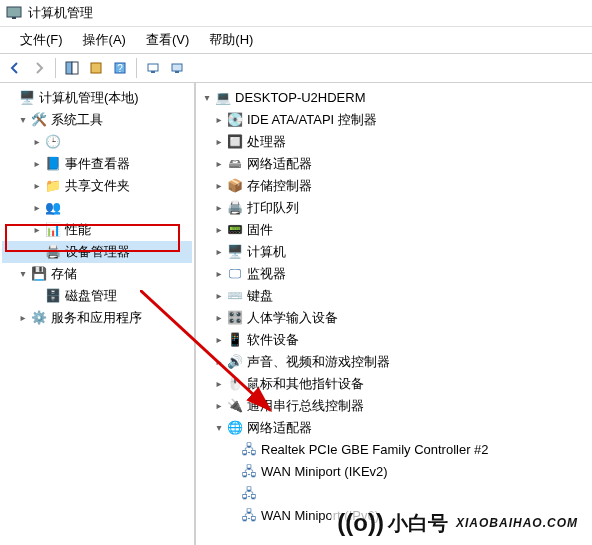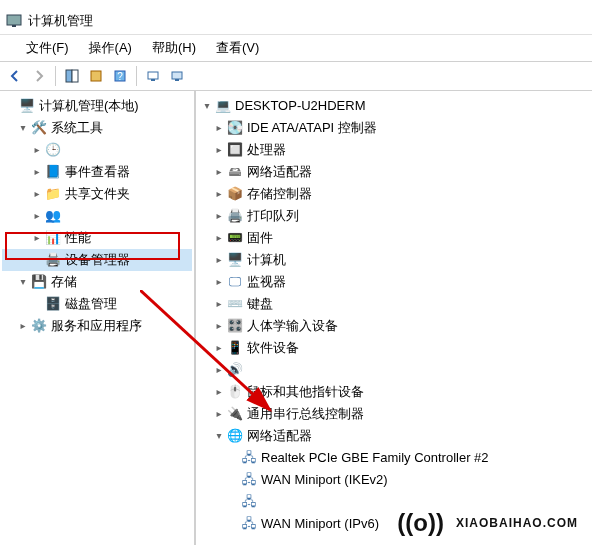--- a/index.html
+++ b/index.html
@@ -13,26 +13,25 @@
     height: 545px;
     overflow: hidden;
     position: relative;
   }
   .titlebar {
     display: flex;
     align-items: center;
     padding: 4px 6px;
     background: #fff;
     border-bottom: 1px solid #e0e0e0;
-    margin-top: 8px;
   }
   .titlebar .app-icon { width: 16px; height: 16px; margin-right: 6px; }
   .menubar {
     display: flex;
-    padding: 2px 16px;
+    padding: 2px 10px;
     background: #fff;
     border-bottom: 1px solid #d0d0d0;
   }
   .menubar span { padding: 2px 10px; cursor: default; }
   .toolbar {
     display: flex;
     align-items: center;
     padding: 3px 4px;
     border-bottom: 1px solid #d0d0d0;
     gap: 2px;
@@ -109,20 +108,21 @@
     padding: 2px 6px;
   }
   .watermark .wm-icon {
     font-size: 24px;
     margin-right: 4px;
   }
   .watermark .wm-sub {
     font-size: 12px;
     margin-left: 8px;
     letter-spacing: 1px;
+    font-style: italic;
   }
   .icon-folder { color: #e0b050; }
   .icon-monitor { color: #3b6fa5; }
   .icon-computer { color: #3b6fa5; }
   .icon-net { color: #3b6fa5; }
   .icon-drive { color: #777; }
   .icon-gear { color: #666; }
   .icon-red { color: #c0392b; }
   .icon-key { color: #5a7; }
   .icon-perf { color: #3a6; }
@@ -143,22 +143,22 @@
         <rect x="1" y="2" width="14" height="10" fill="#8aa" stroke="#345"></rect>
         <rect x="6" y="12" width="4" height="2" fill="#345"></rect>
       </svg>
   </span>
   <span>计算机管理</span>
 </div>
 
 <div class="menubar">
   <span>文件(F)</span>
   <span>操作(A)</span>
+  <span>查看(V)</span>
   <span>帮助(H)</span>
-  <span>查看(V)</span>
 </div>
 
 <div class="toolbar">
   <div class="tb-btn">
       <svg width="14" height="14" viewBox="0 0 14 14">
         <path d="M9 2 L4 7 L9 12" stroke="#2a5db0" stroke-width="2" fill="none"></path>
       </svg>
     </div>
   <div class="tb-btn">
       <svg width="14" height="14" viewBox="0 0 14 14">
@@ -363,20 +363,21 @@
           <div class="row indent-1">
         <span class="arrow">▸</span>
         <span class="ico icon-sw">📱</span>
         <span>软件设备</span>
       </div>
         </li>
       <li>
           <div class="row indent-1">
         <span class="arrow">▸</span>
         <span class="ico icon-sound">🔊</span>
+        <span>声音、视频和游戏控制器</span>
       </div>
         </li>
       <li>
           <div class="row indent-1">
         <span class="arrow">▸</span>
         <span class="ico icon-mouse">🖱️</span>
         <span>鼠标和其他指针设备</span>
       </div>
         </li>
       <li>
@@ -428,14 +429,15 @@
   <defs>
       <marker id="ah" markerWidth="10" markerHeight="10" refX="8" refY="3" orient="auto">
         <path d="M0,0 L0,6 L9,3 z" fill="#d40000"></path>
       </marker>
     </defs>
   <line x1="0" y1="0" x2="130" y2="120" stroke="#d40000" stroke-width="3" marker-end="url(#ah)"></line>
 </svg>
 
 <div class="watermark">
   <span class="wm-icon">((o))</span>
+  <span>小白号</span>
   <span class="wm-sub">XIAOBAIHAO.COM</span>
 </div>
 
 </body></html>

